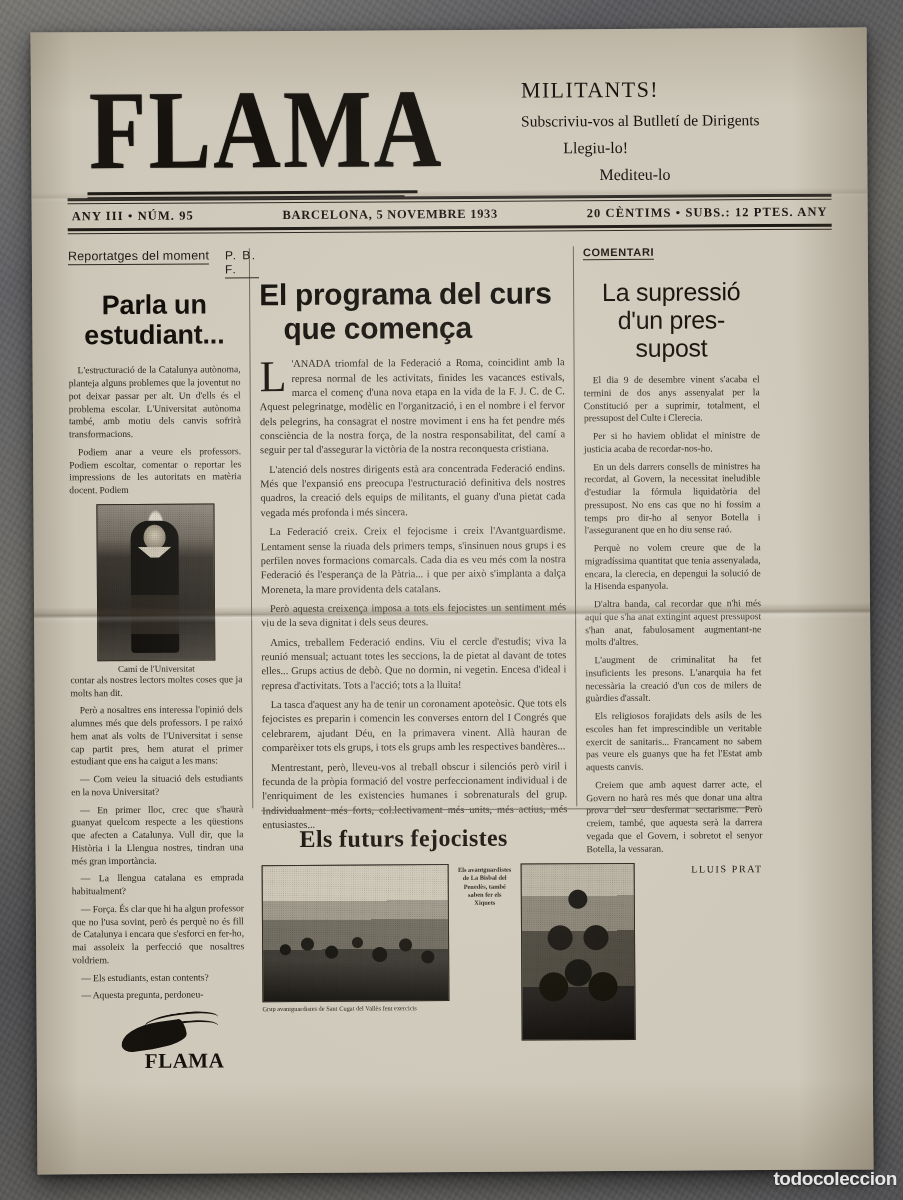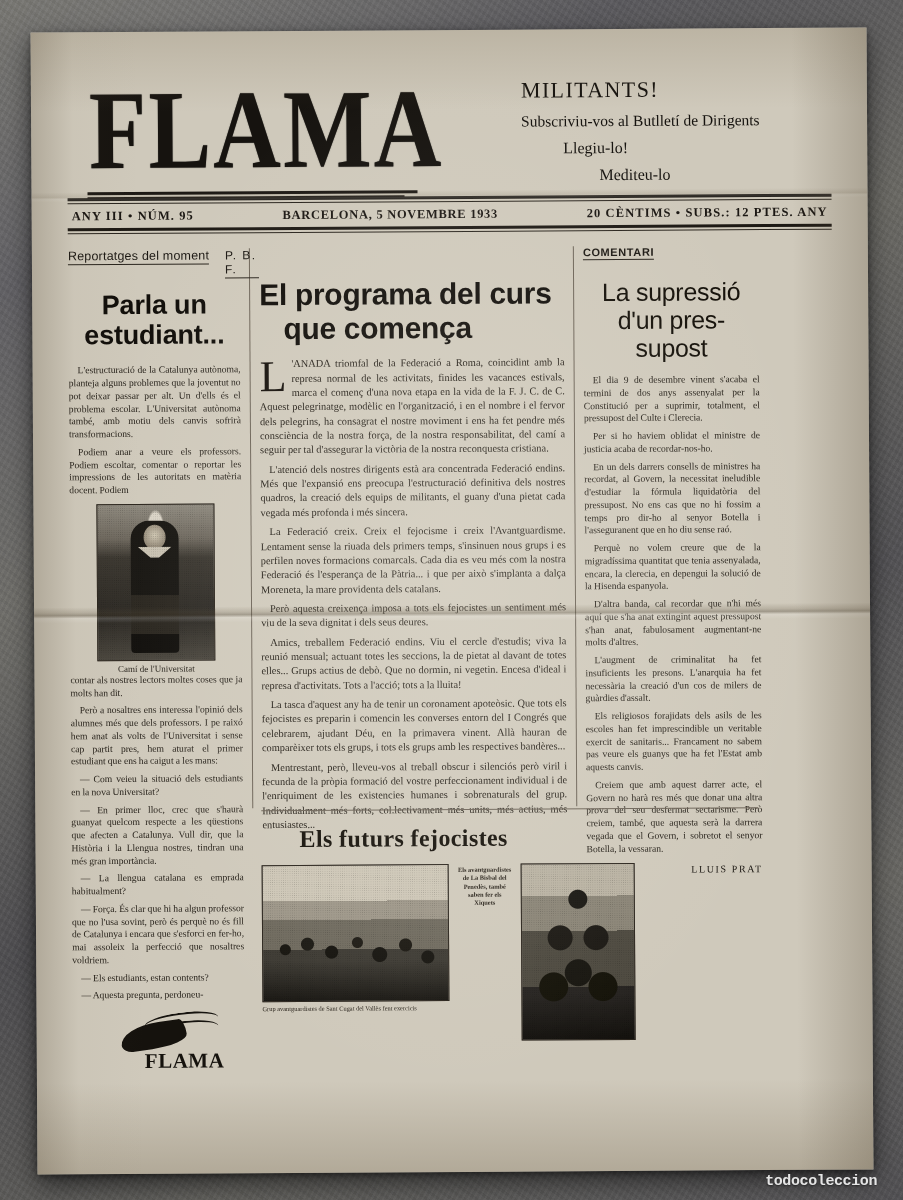--- a/index.html
+++ b/index.html
@@ -234,22 +234,22 @@
     border-top:2px solid #16130e;border-radius:50%;transform:rotate(-5deg);
   }
   #logo-text{
     position:absolute;left:30px;top:42px;
     font-family:"Liberation Serif",serif;font-weight:bold;font-size:21px;
     color:#15120d;letter-spacing:.5px;
   }
 
   
   #wm{
-    position:absolute;right:26px;bottom:10px;z-index:90;
-    font-family:Liberation Mono, monospace;font-weight:bold;font-size:15px;
+    position:absolute;right:6px;bottom:10px;z-index:90;
+    font-family:Liberation Sans, sans-serif;font-weight:bold;font-size:19px;
     color:rgba(255,255,255,.88);letter-spacing:-.4px;
     text-shadow:0 1px 2px rgba(0,0,0,.5);
   }
 </style>
 </head>
 <body>
 
 <div id="backdrop"></div>
 
 <div id="sheet">

